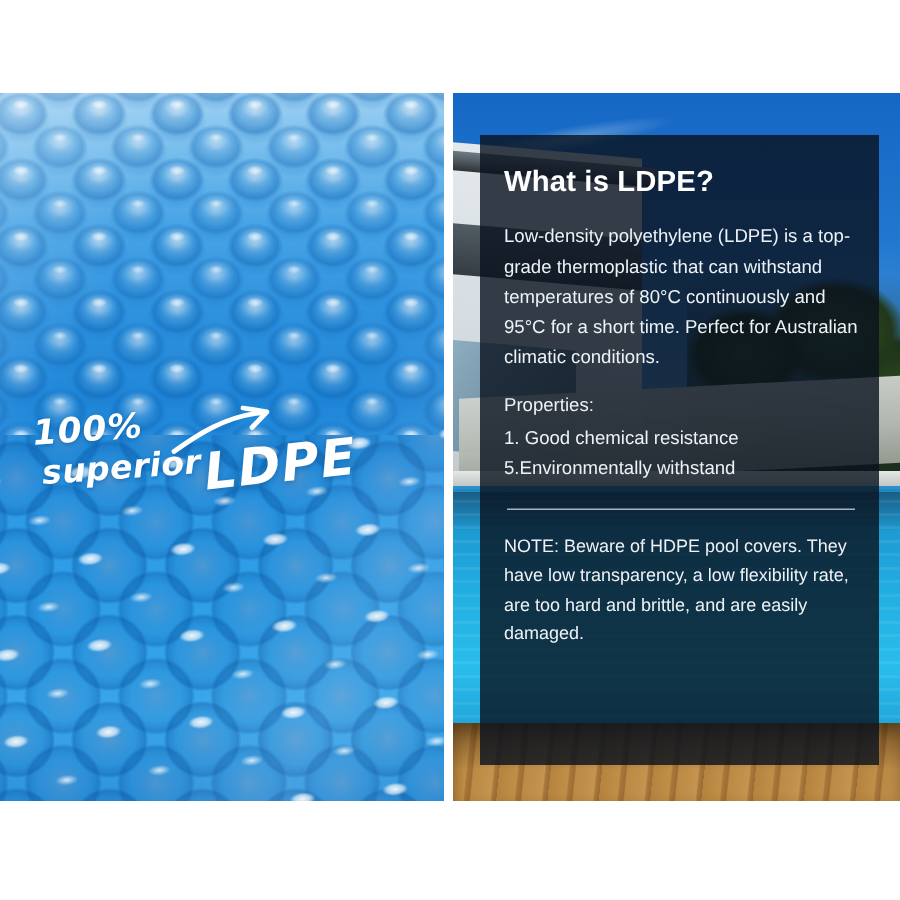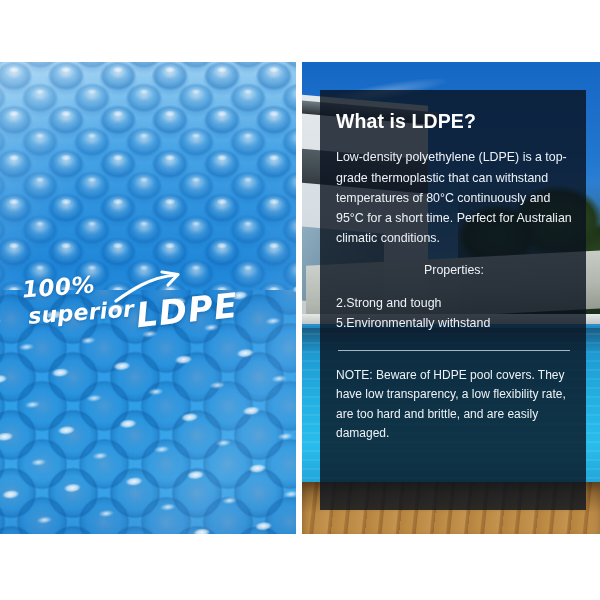--- a/index.html
+++ b/index.html
@@ -331,23 +331,22 @@
   }
   .card-para {
     font-size: 12.4px;
     line-height: 1.62;
     margin: 15px 0 13px 0;
     color: #eef2f6;
   }
   .props-head {
     font-size: 12.4px;
     line-height: 1.6;
-    margin: 0 0 12px 0;
+    margin: 0 0 1px 0;
     color: #eef2f6;
-    text-align: center;
   }
   .props-list {
     list-style: none;
     margin: 0;
     padding: 0;
   }
   .props-list li {
     font-size: 12.4px;
     line-height: 1.62;
     color: #eef2f6;
@@ -411,21 +410,21 @@
     <div class="ph-deck-shade"></div>
 
     <div class="info-card">
       <div class="card-title">What is LDPE?</div>
 
       <p class="card-para">Low-density polyethylene (LDPE) is a top-grade thermoplastic that can withstand temperatures of 80°C continuously and 95°C for a short time. Perfect for Australian climatic conditions.</p>
 
       <div class="props-head">Properties:</div>
 
       <ul class="props-list">
-        <li><span class="num">2.</span><span>Strong and tough</span></li>
+        <li><span class="num">1.</span><span> Good chemical resistance</span></li>
         <li><span class="num">5.</span><span>Environmentally withstand</span></li>
       </ul>
 
       <div class="card-divider"></div>
 
       <div class="note-block">
         <p>NOTE: Beware of HDPE pool covers. They have low transparency, a low flexibility rate, are too hard and brittle, and are easily damaged.</p>
       </div>
     </div>
   </div>

